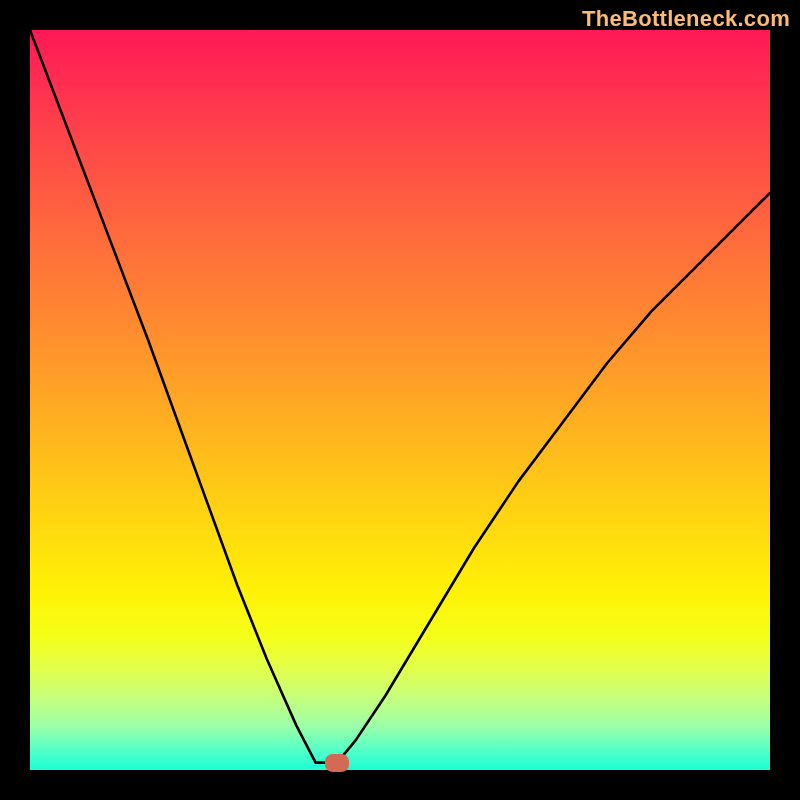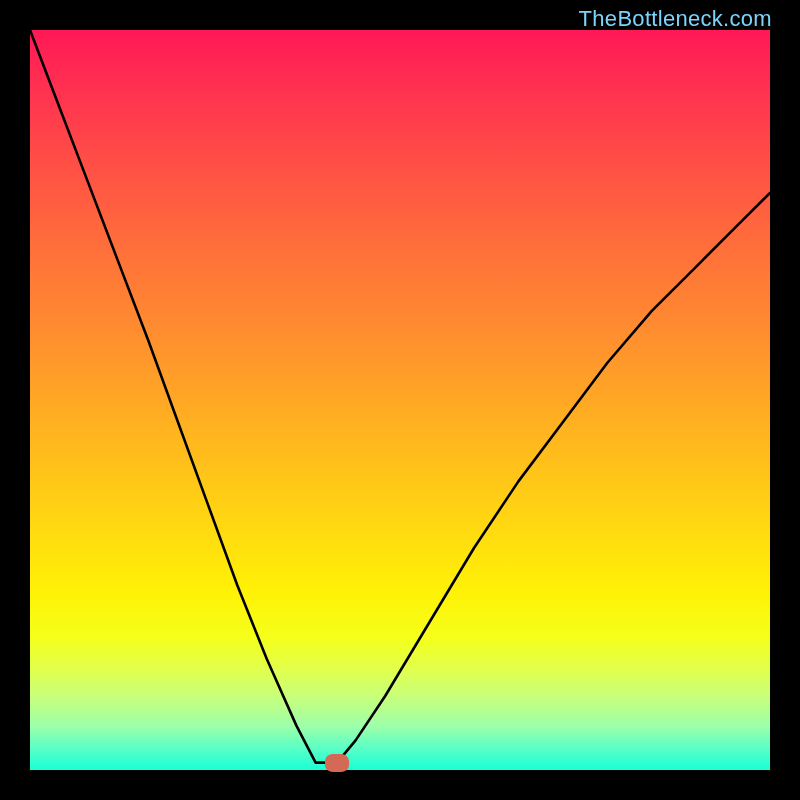--- a/index.html
+++ b/index.html
@@ -6,25 +6,25 @@
   html, body { width: 800px; height: 800px; overflow: hidden; background: #000; }
   .frame {
     position: relative;
     width: 800px;
     height: 800px;
     background: #000;
   }
   .watermark {
     position: absolute;
     top: 6px;
-    right: 28px;
+    right: 10px;
     font-family: Arial, Helvetica, sans-serif;
     font-size: 22px;
-    font-weight: 400;
-    color: #7dd3fc;
+    font-weight: 700;
+    color: #fdba74;
     letter-spacing: 0.3px;
     z-index: 20;
   }
   .plot {
     position: absolute;
     left: 30px;
     top: 30px;
     width: 740px;
     height: 740px;
     background: linear-gradient(to bottom,

